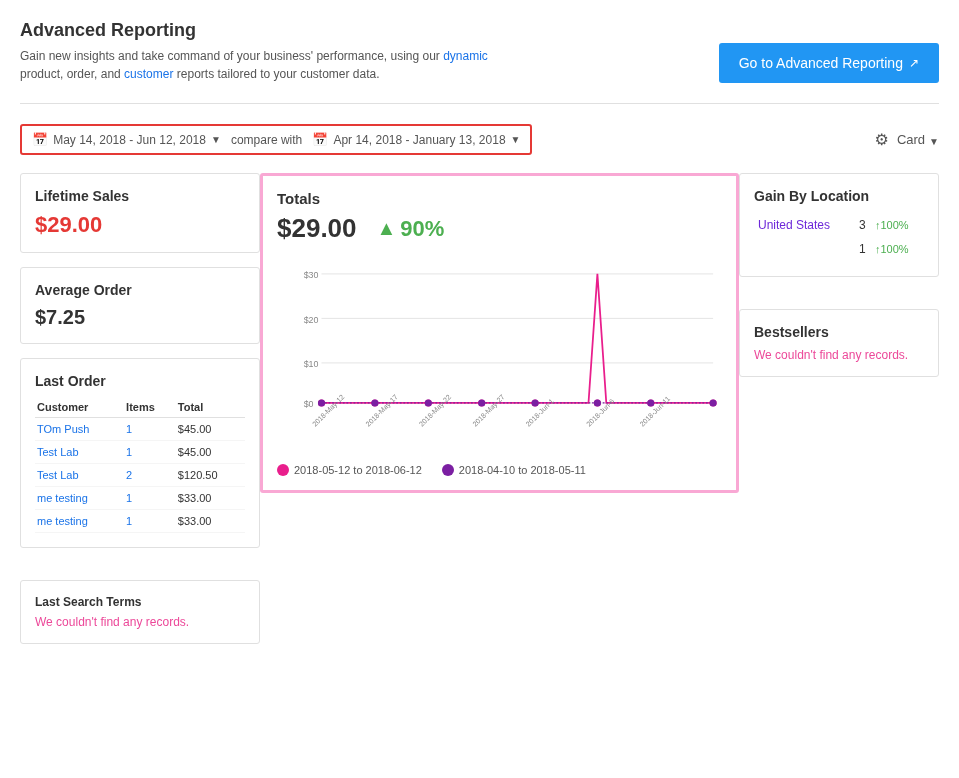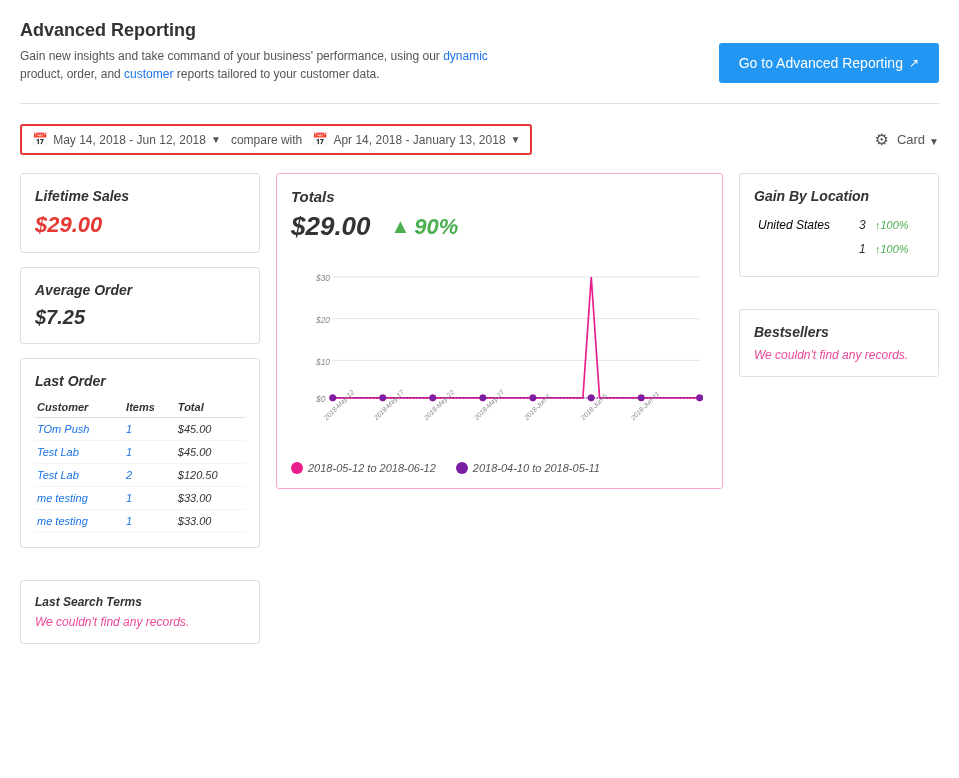--- a/index.html
+++ b/index.html
@@ -88,22 +88,20 @@
       align-items: flex-end;
       gap: 4px;
       font-size: 13px;
       color: #555;
       cursor: pointer;
     }
 
     .main-grid {
       display: grid;
       grid-template-columns: 240px 1fr 200px;
-      gap: 16px;
-      font-style: italic;
     }
 
     .card {
       border: 1px solid #e0e0e0;
       border-radius: 3px;
       padding: 14px;
       margin-bottom: 14px;
     }
 
     .card:last-child { margin-bottom: 0; margin-top: 32px; }
@@ -138,21 +136,21 @@
       color: #333;
       border-bottom: 1px solid #e0e0e0;
     }
 
     .last-order-table td {
       padding: 5px 2px;
       border-bottom: 1px solid #f5f5f5;
     }
 
     .totals-card {
-      border: 1px solid #f9a8d4;
+      border: 3px solid #f9a8d4;
       border-radius: 3px;
       padding: 14px;
     }
 
     .totals-card h3 {
       font-size: 15px;
       font-weight: bold;
       margin-bottom: 6px;
     }
 
@@ -418,21 +416,21 @@
     </div>
   </div>
 
   <div class="right-col">
 
     <div class="card">
       <h3>Gain By Location</h3>
       <table class="location-table">
         <tbody id="location-body">
         <tr>
-      <td style="color:#000000;font-size:12px;">United States</td>
+      <td style="color:#6d28d9;font-size:12px;">United States</td>
       <td style="font-size:12px;">3</td>
       <td class="loc-green" style="color:#4caf50;font-size:11px;">↑100%</td>
     </tr>
             <tr>
       <td style="color:#1a73e8;font-size:12px;"></td>
       <td style="font-size:12px;">1</td>
       <td class="loc-green" style="color:#4caf50;font-size:11px;">↑100%</td>
     </tr>
           </tbody>
       </table>

